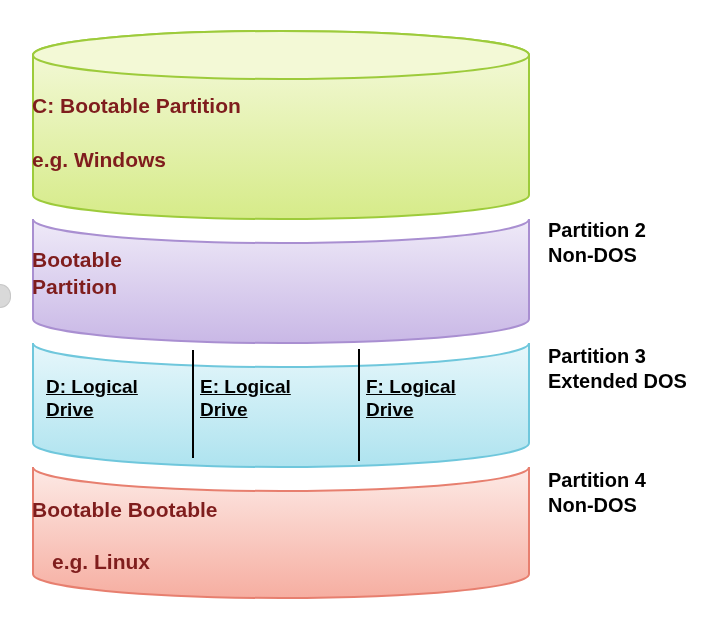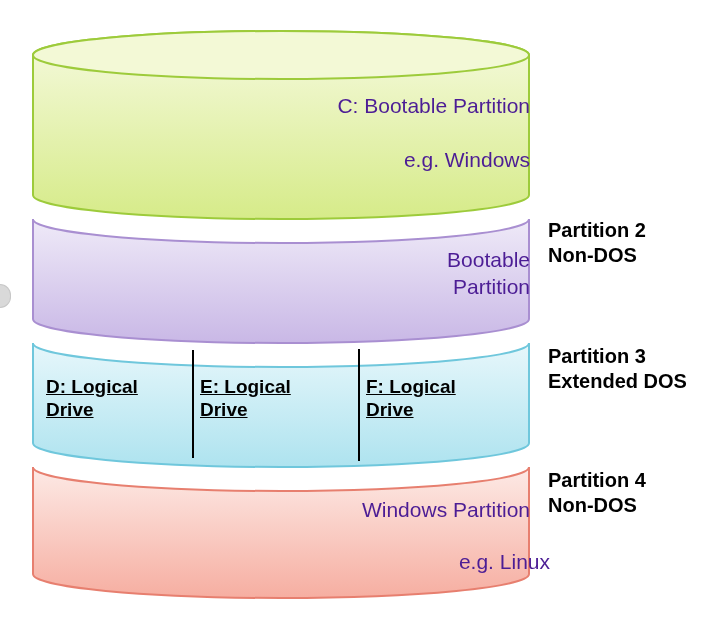--- a/index.html
+++ b/index.html
@@ -32,23 +32,23 @@
     position: absolute;
     left: 0;
     width: 498px;
   }
 
   svg { display: block; }
 
   .band-label {
     position: absolute;
     width: 100%;
-    text-align: right;
-    font-weight: normal;
-    color: #4c1d95;
+    text-align: left;
+    font-weight: bold;
+    color: #7f1d1d;
     line-height: 1.3;
   }
 
   
   .side {
     position: absolute;
     left: 548px;
     width: 170px;
     font-weight: bold;
     font-size: 20px;
@@ -173,21 +173,21 @@
           <stop offset="100%" stop-color="#f6aea1"></stop>
         </linearGradient>
       </defs>
       <path d="M 1 25
                L 1 132
                A 248 24 0 0 0 497 132
                L 497 25
                A 248 24 0 0 1 1 25 Z" fill="url(#g4)" stroke="#e77f6f" stroke-width="2"></path>
     </svg>
     <div class="band-label" style="top:466px; font-size:21px;">
-      <span>Windows Partition</span>
+      <span>Bootable Bootable</span>
     </div>
     <div class="band-label" style="top:518px; font-size:21px;padding-left:20px;">
       <span>e.g. Linux</span>
     </div>
 
   </div>
 
   <div class="side" style="top:218px;">
     <div>Partition 2</div>
     <div>Non-DOS</div>

